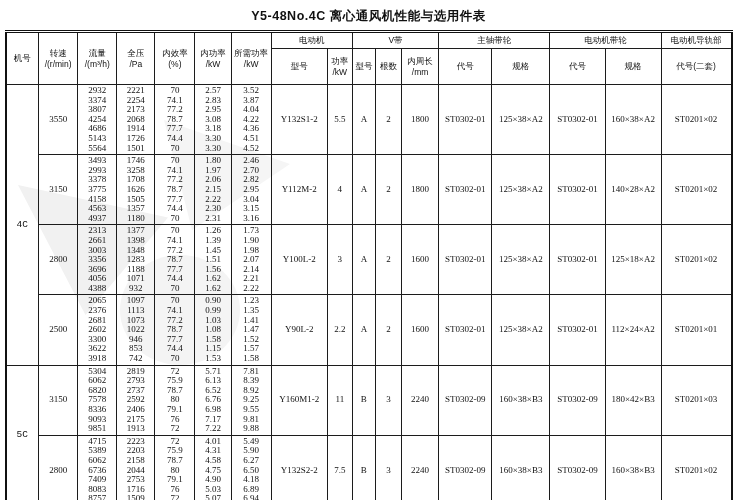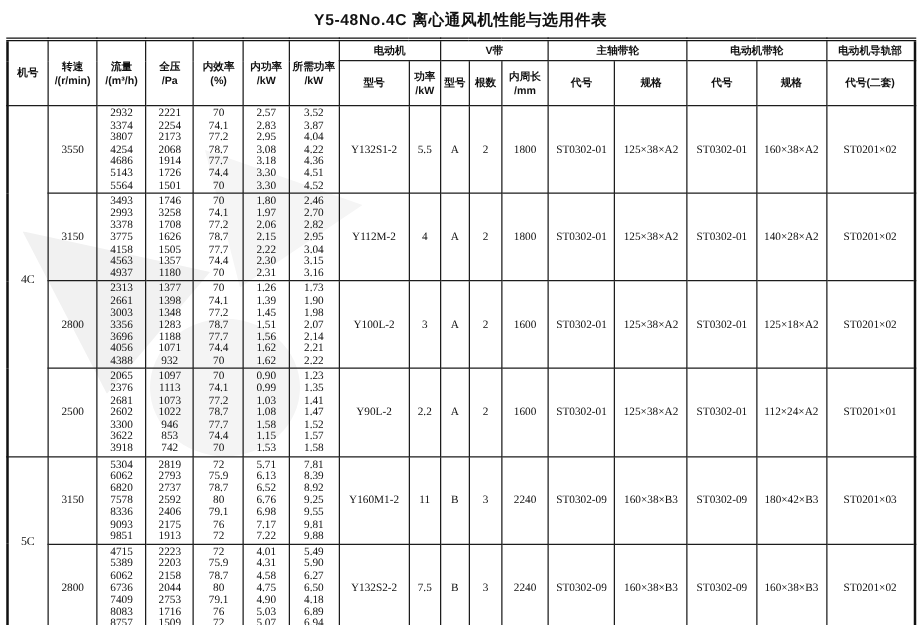--- a/index.html
+++ b/index.html
@@ -43,38 +43,38 @@
     border: 1px solid #1c1c1c;
     text-align: center;
     vertical-align: middle;
     padding: 0;
     overflow: hidden;
   }
   table { border: 2px solid #111; border-top: 3px double #111; }
 
   thead th {
     font-family: "Liberation Sans", "DejaVu Sans", sans-serif;
-    font-weight: bold;
+    font-weight: normal;
     font-size: 8.5px;
     line-height: 1.25;
     white-space: pre-line;
     background: transparent;
   }
   thead tr.group-row th { height: 15px; }
   thead tr.leaf-row th { height: 35px; }
 
   tbody td {
     font-size: 9px;
     line-height: 9.6px;
     padding: 1px 0;
   }
   tbody td div { line-height: 9.6px; }
   tbody td.jihao {
     font-size: 9.5px;
-    font-family: Liberation Serif, serif;
+    font-family: Liberation Mono, monospace;
   }
 </style>
 </head>
 <body>
 
 <div class="page">
   <div class="wm wm1"></div>
   <div class="wm wm2"></div>
   <div class="wm wm3"></div>
 

